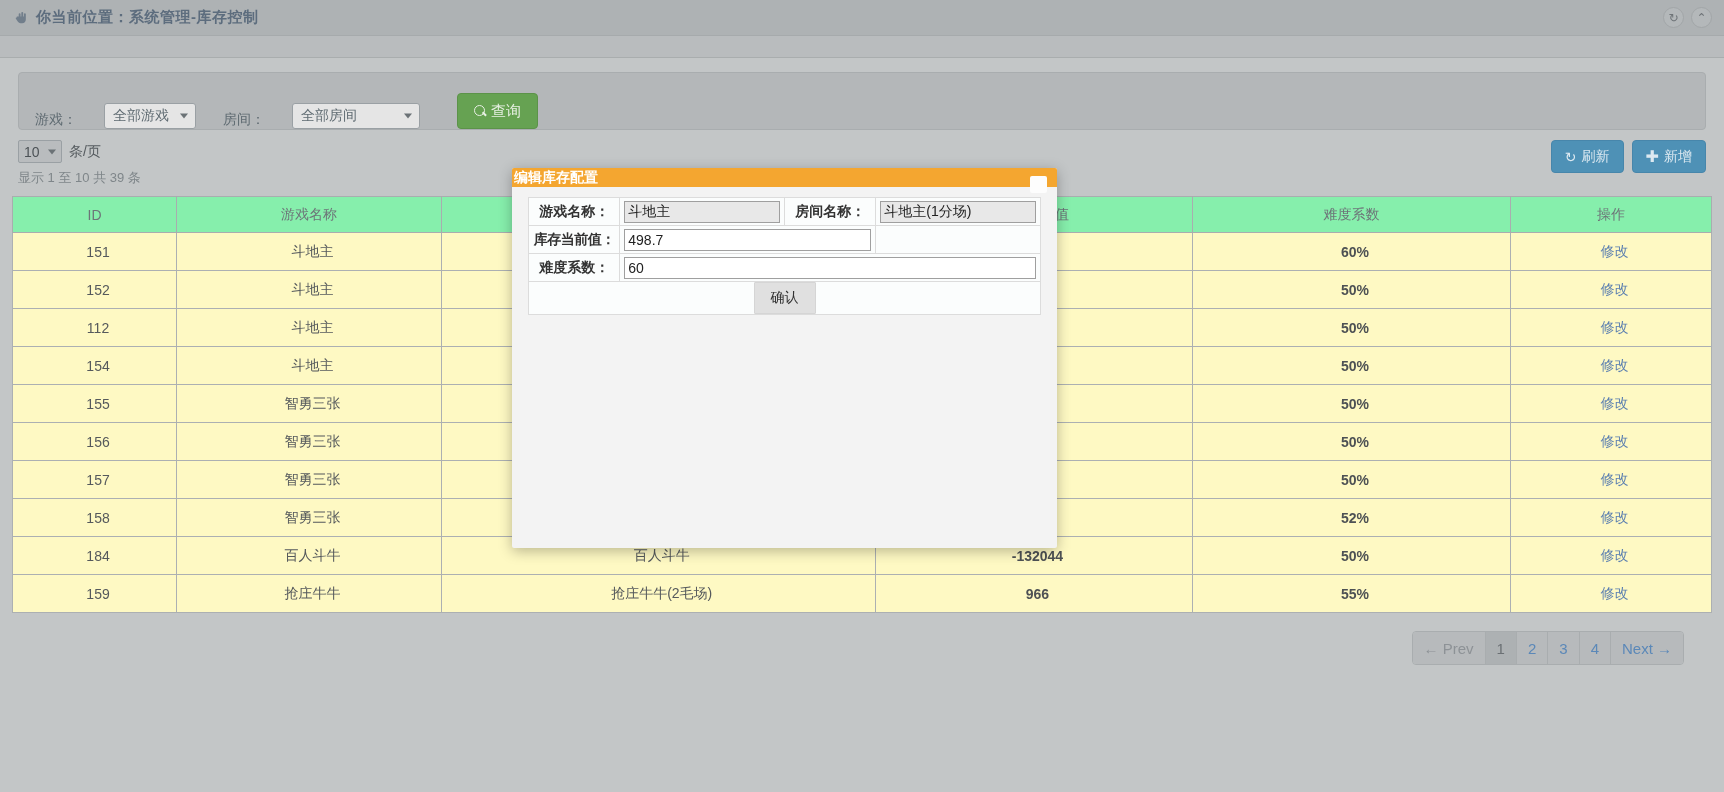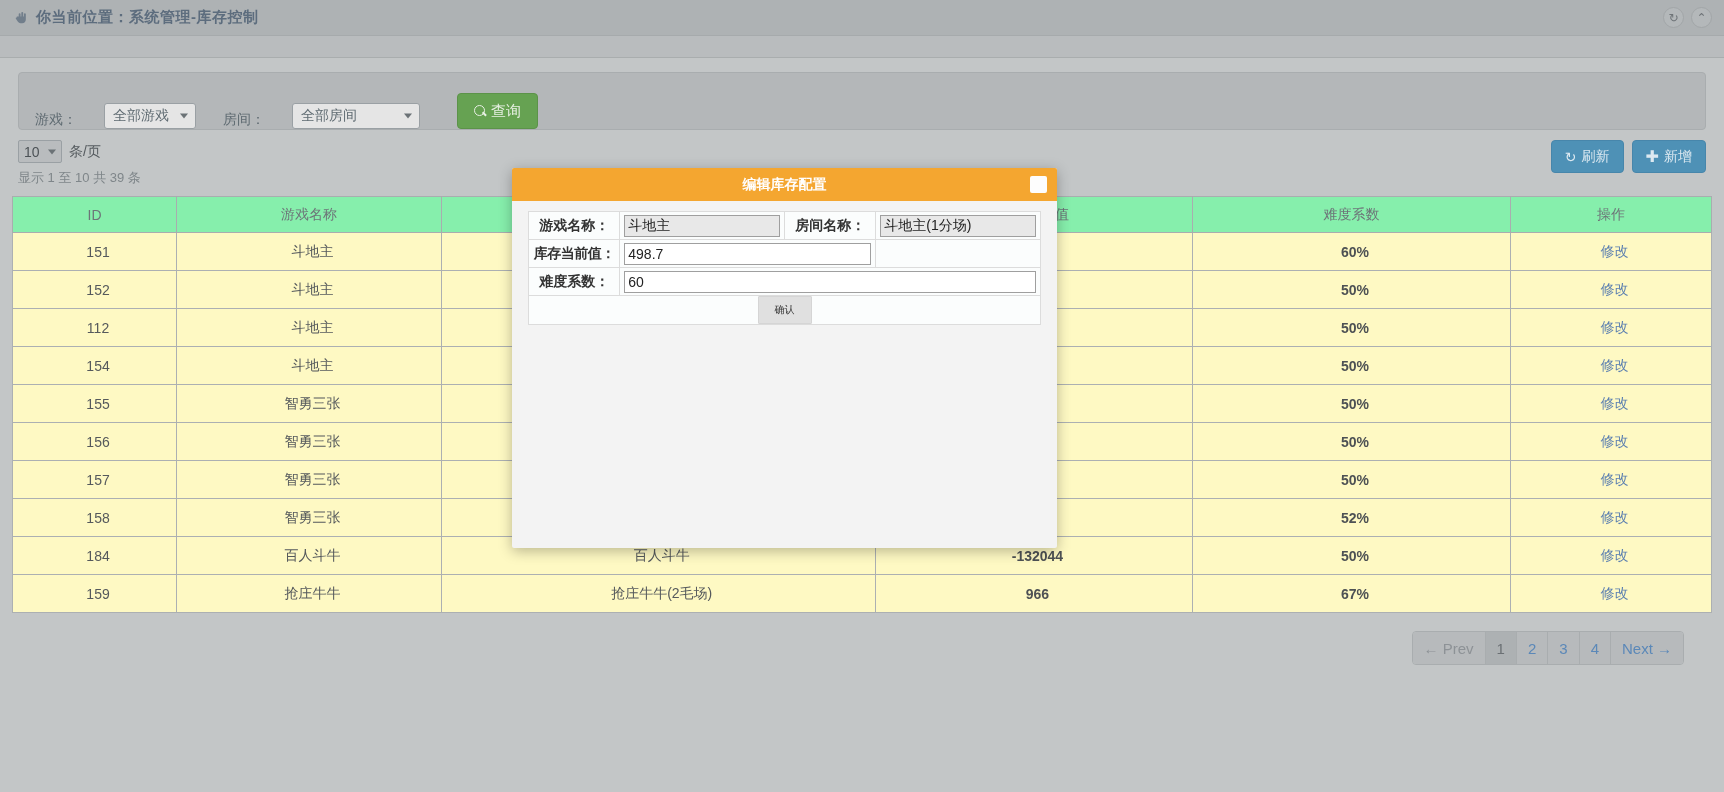--- a/index.html
+++ b/index.html
@@ -183,26 +183,25 @@
   .modal {
     position: absolute;
     left: 512px; top: 168px;
     width: 545px; height: 380px;
     background: #f3f3f3;
     box-shadow: 0 3px 14px rgba(0,0,0,.28);
     border-radius: 2px;
     overflow: hidden;
   }
   .modal-header {
-    height: 33px;
+    height: 19px;
     background: #f4a630;
     display: flex; align-items: center;
     padding: 0 2px;
     position: relative;
-    justify-content: center;
   }
   .modal-title { font-size: 14px; font-weight: bold; color: #fff; }
   .modal-close {
     position: absolute; right: 10px; top: 8px;
     width: 17px; height: 17px;
     background: #fdfdfd;
     border-radius: 2px;
   }
   .modal-body { padding: 10px 16px 0 16px; }
   table.form { width: 100%; border-collapse: collapse; }
@@ -232,21 +231,21 @@
   }
   .inp.ro { background: #e8e8e8; color: #222; }
   .cell-val { width: 172px; }
   .cell-blank { background: #fbfdfd; }
   .form-footer td { background: #ededed; text-align: center; height: 38px; border: 1px solid #dcdcdc;}
   .btn-confirm {
     display: inline-block;
     background: #e0e0e0;
     border: 1px solid #d5d5d5;
     padding: 6px 16px;
-    font-size: 10px; color: #333;
+    font-size: 14px; color: #333;
     border-radius: 1px;
   }
 </style>
 </head>
 <body>
 
 <div id="page">
 
   <div class="breadcrumb-bar">
     <div class="breadcrumb-left">
@@ -389,21 +388,21 @@
             <td class="">百人斗牛</td>
             <td class="num">-132044</td>
             <td class="num">50%</td>
             <td class="op"><a href="#">修改</a></td>
           </tr>
           <tr>
             <td class="">159</td>
             <td class="">抢庄牛牛</td>
             <td class="">抢庄牛牛(2毛场)</td>
             <td class="num">966</td>
-            <td class="num">67%</td>
+            <td class="num">55%</td>
             <td class="op"><a href="#">修改</a></td>
           </tr>
         </tbody>
     </table>
 
     <div class="pagination-row">
       <div class="pager">
         <span class="pg disabled">← Prev</span>
         <span class="pg active">1</span>
         <span class="pg">2</span>

